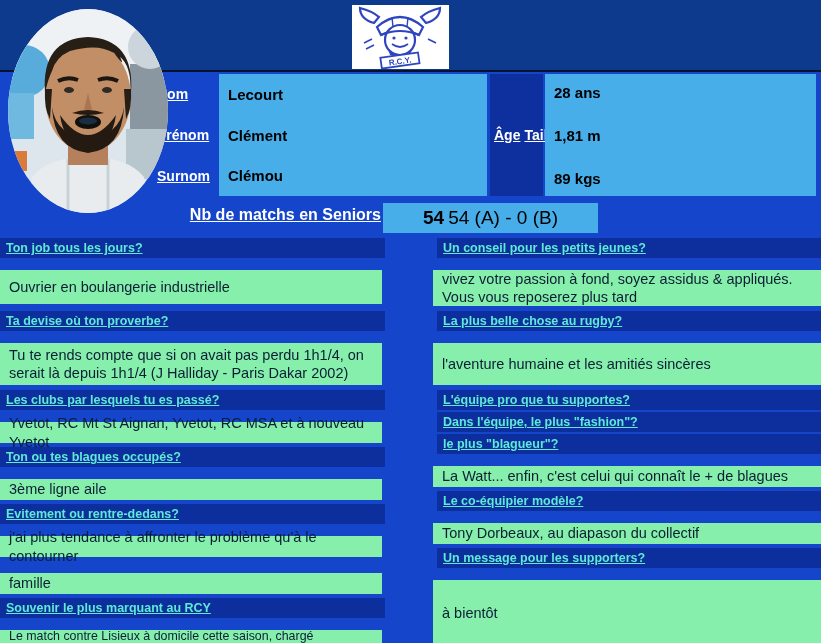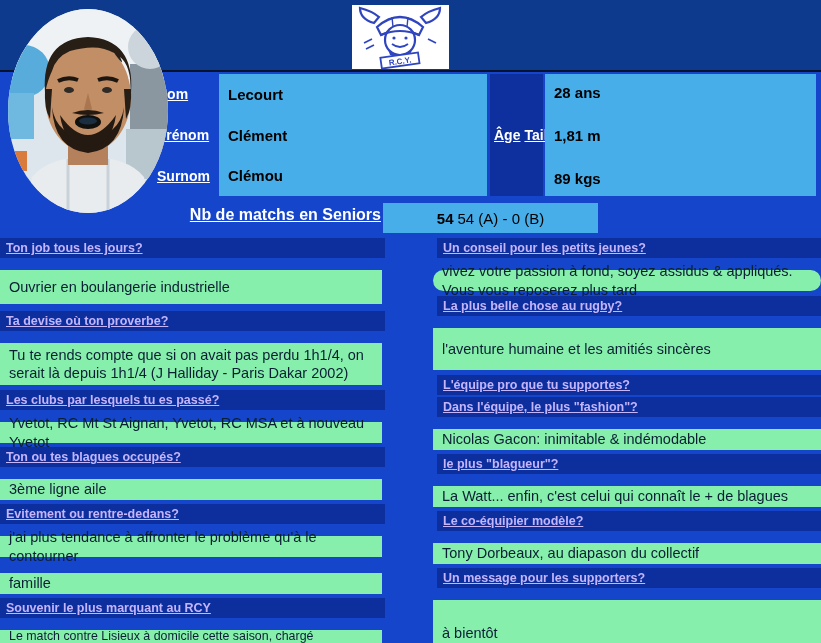--- a/index.html
+++ b/index.html
@@ -32,35 +32,35 @@
   .age-band{position:absolute;left:490px;top:74px;width:53px;height:122px;
     background:#0E309F;display:flex;flex-direction:row;}
   .age-band .cell{flex:1;display:flex;align-items:center;padding-left:4px;}
   .box2{left:545px;top:74px;width:271px;height:122px;gap:7px;}
   
   .matches-label{position:absolute;left:150px;top:206px;width:231px;
     text-align:right;color:#fff;font-weight:bold;font-size:16px;}
   .matches-label span{text-decoration:underline;}
   .matches-box{position:absolute;left:383px;top:203px;width:215px;height:30px;
     background:#47AEEA;display:flex;align-items:center;justify-content:center;
-    color:#000;font-size:15px;}
+    color:#000;font-size:19px;}
   .matches-box .bold{font-weight:bold;margin-right:4px;}
   
   .qa-col{position:absolute;top:238px;display:flex;flex-direction:column;}
   .qa-left{left:0;width:382px;}
   .qa-right{left:433px;width:388px;}
   .band{height:20px;background:#0C2F9D;display:flex;align-items:center;
     padding-left:6px;margin-bottom:2px;}
   .qa-left .band{width:379px;}
   .qa-right .band{margin-left:4px;width:378px;}
-  .q{color:#c4b5fd;font-weight:bold;font-size:12.5px;text-decoration:underline;}
+  .q{color:#5eead4;font-weight:bold;font-size:12.5px;text-decoration:underline;}
   .abox{background:#86efac;color:#0A1F33;font-size:14.5px;line-height:1.25;
     padding:1px 9px;display:flex;align-items:center;box-sizing:border-box;width:100%;margin-top:12px;}
   .h34{height:34px;margin-bottom:7px;}
-  .h36{height:21px;margin-bottom:5px;border-radius:13px;}
+  .h36{height:36px;margin-bottom:5px;}
   .h42{height:42px;margin-bottom:5px;}
   .h21{height:21px;margin-bottom:4px;}
   .h66{height:66px;margin-bottom:0;}
   .small-text{font-size:12.4px;line-height:13.9px;display:block;padding-top:4px;}
 </style>
 </head>
 <body>
 
 <div class="top-strip">
   <div class="logo">
@@ -266,23 +266,20 @@
   </div>
   <div>
     <div class="band">
         <span class="q">L'équipe pro que tu supportes?</span>
       </div>
   </div>
   <div>
     <div class="band">
         <span class="q">Dans l'équipe, le plus "fashion"?</span>
       </div>
-    <div class="abox h21">
-        <span>Nicolas Gacon: inimitable &amp; indémodable</span>
-      </div>
   </div>
   <div>
     <div class="band">
         <span class="q">le plus "blagueur"?</span>
       </div>
     <div class="abox h21">
         <span>La Watt... enfin, c'est celui qui connaît le + de blagues</span>
       </div>
   </div>
   <div>

